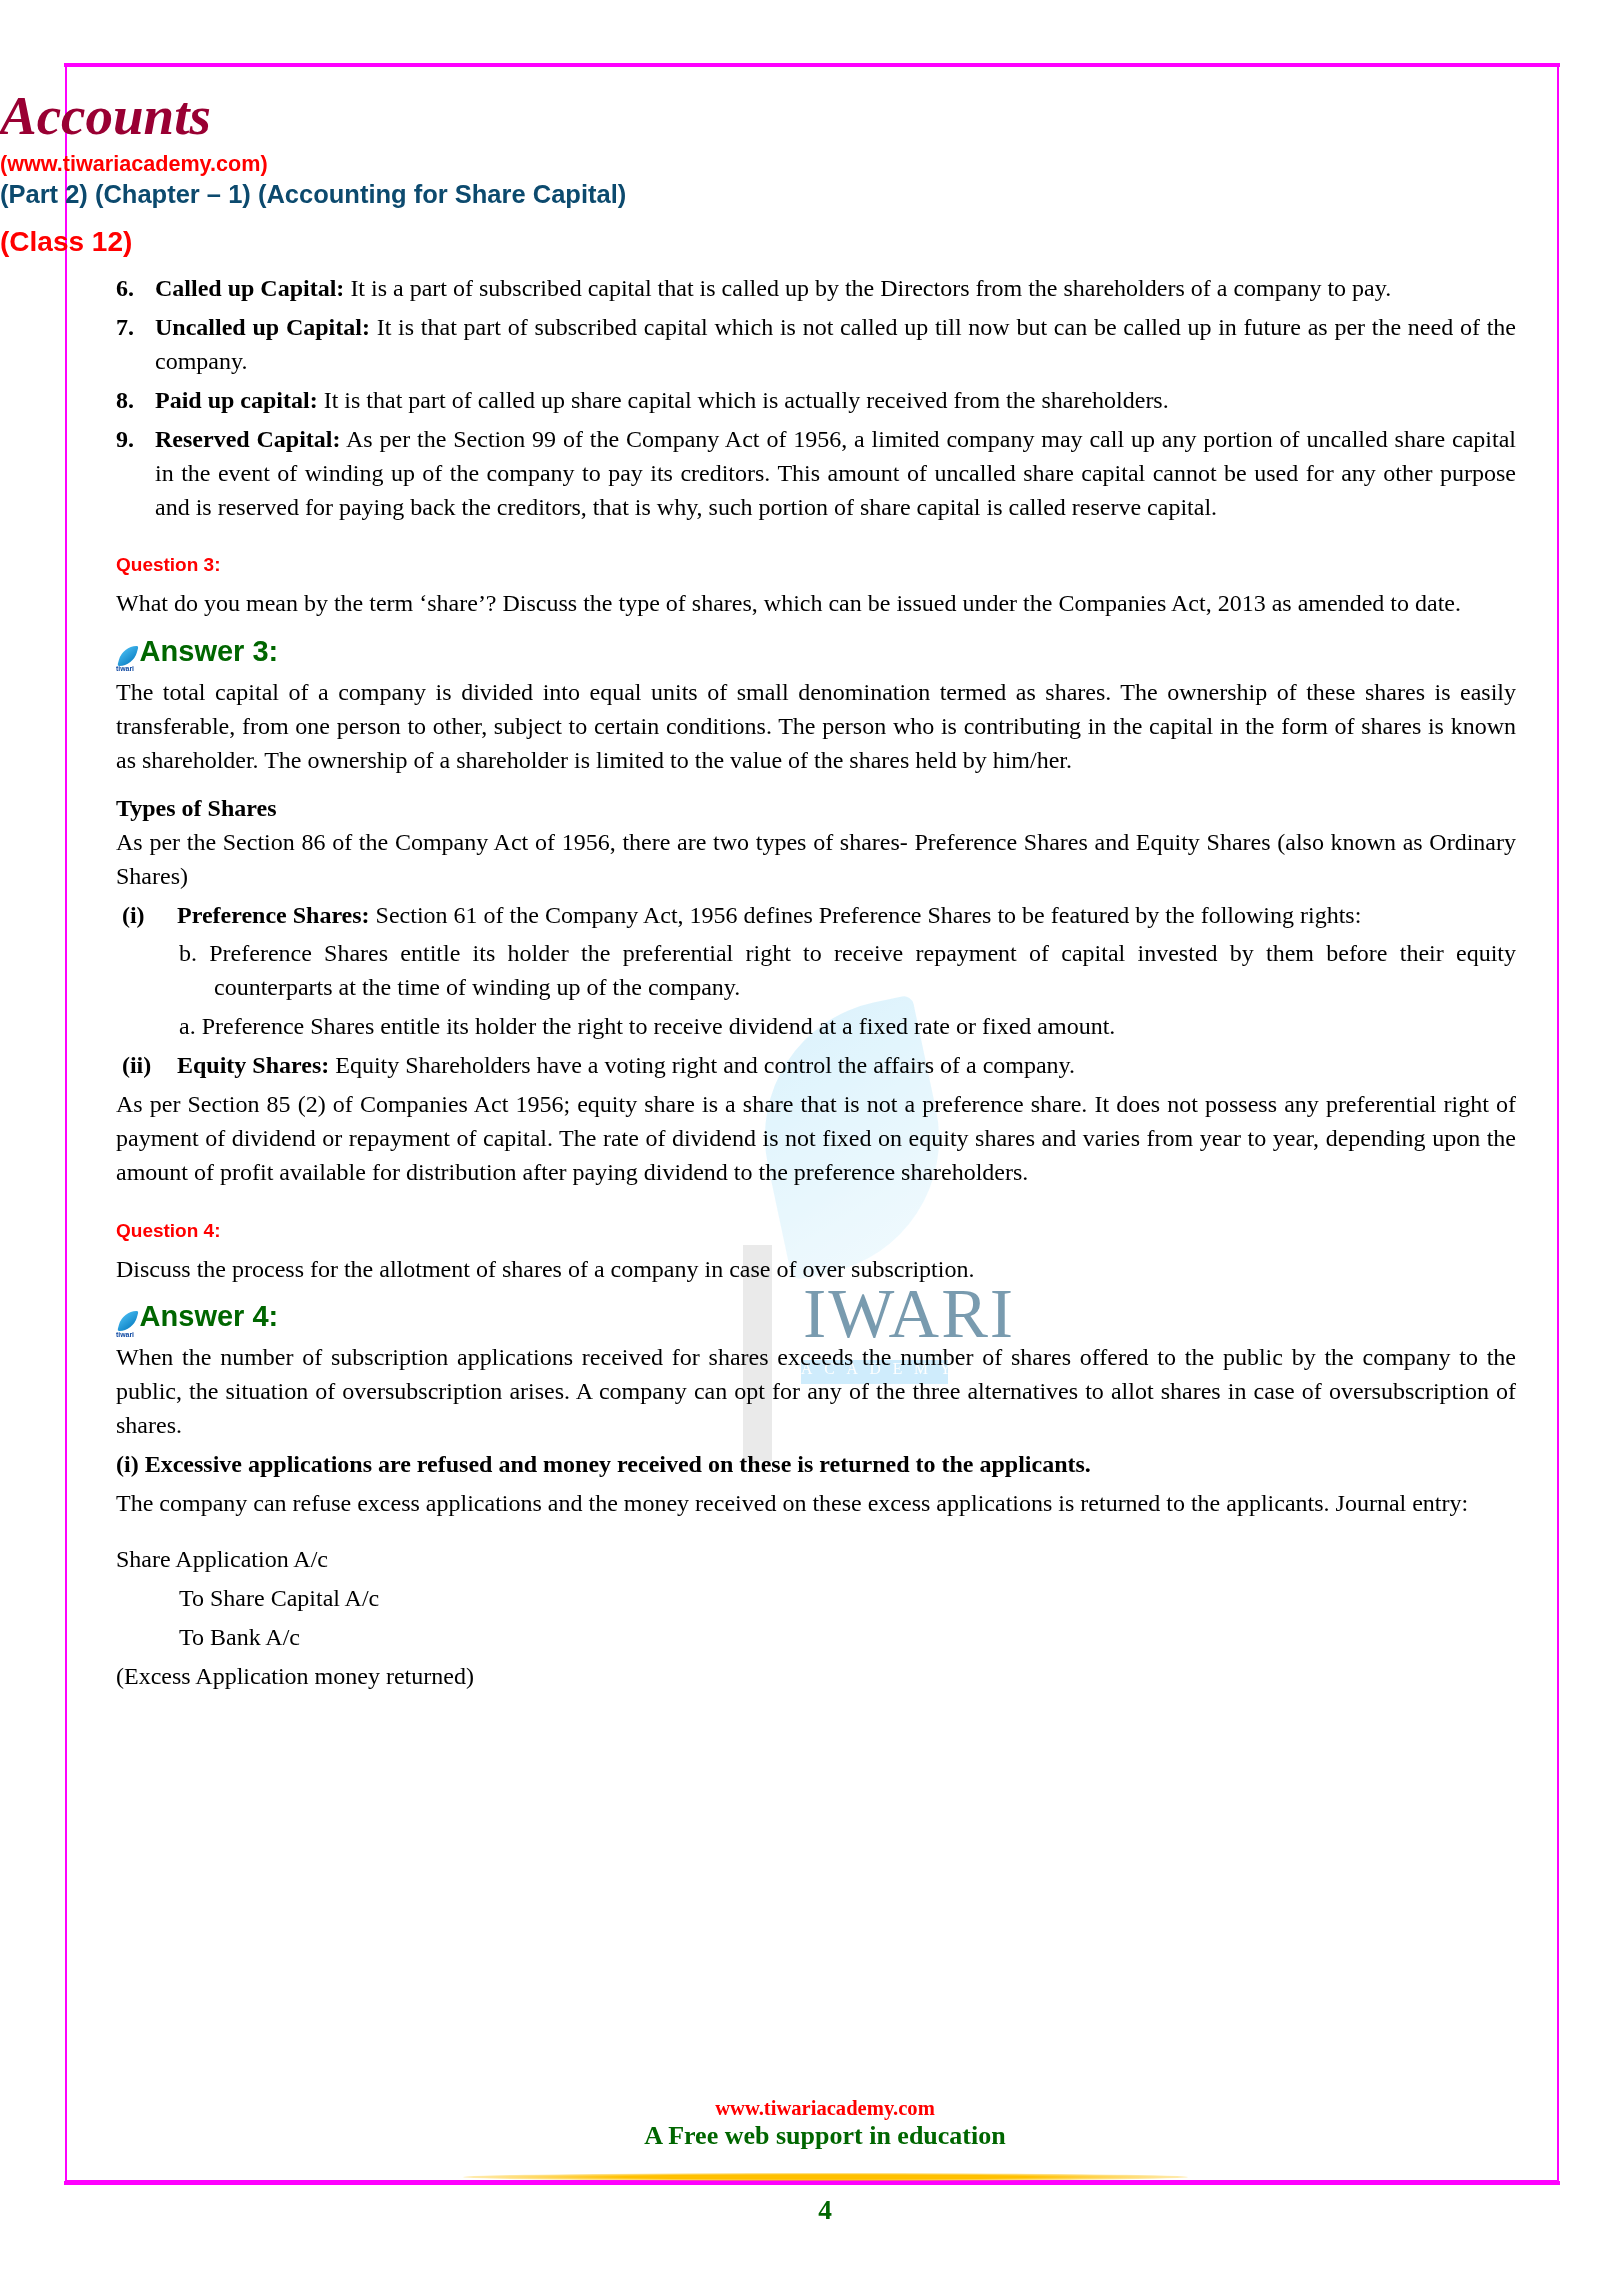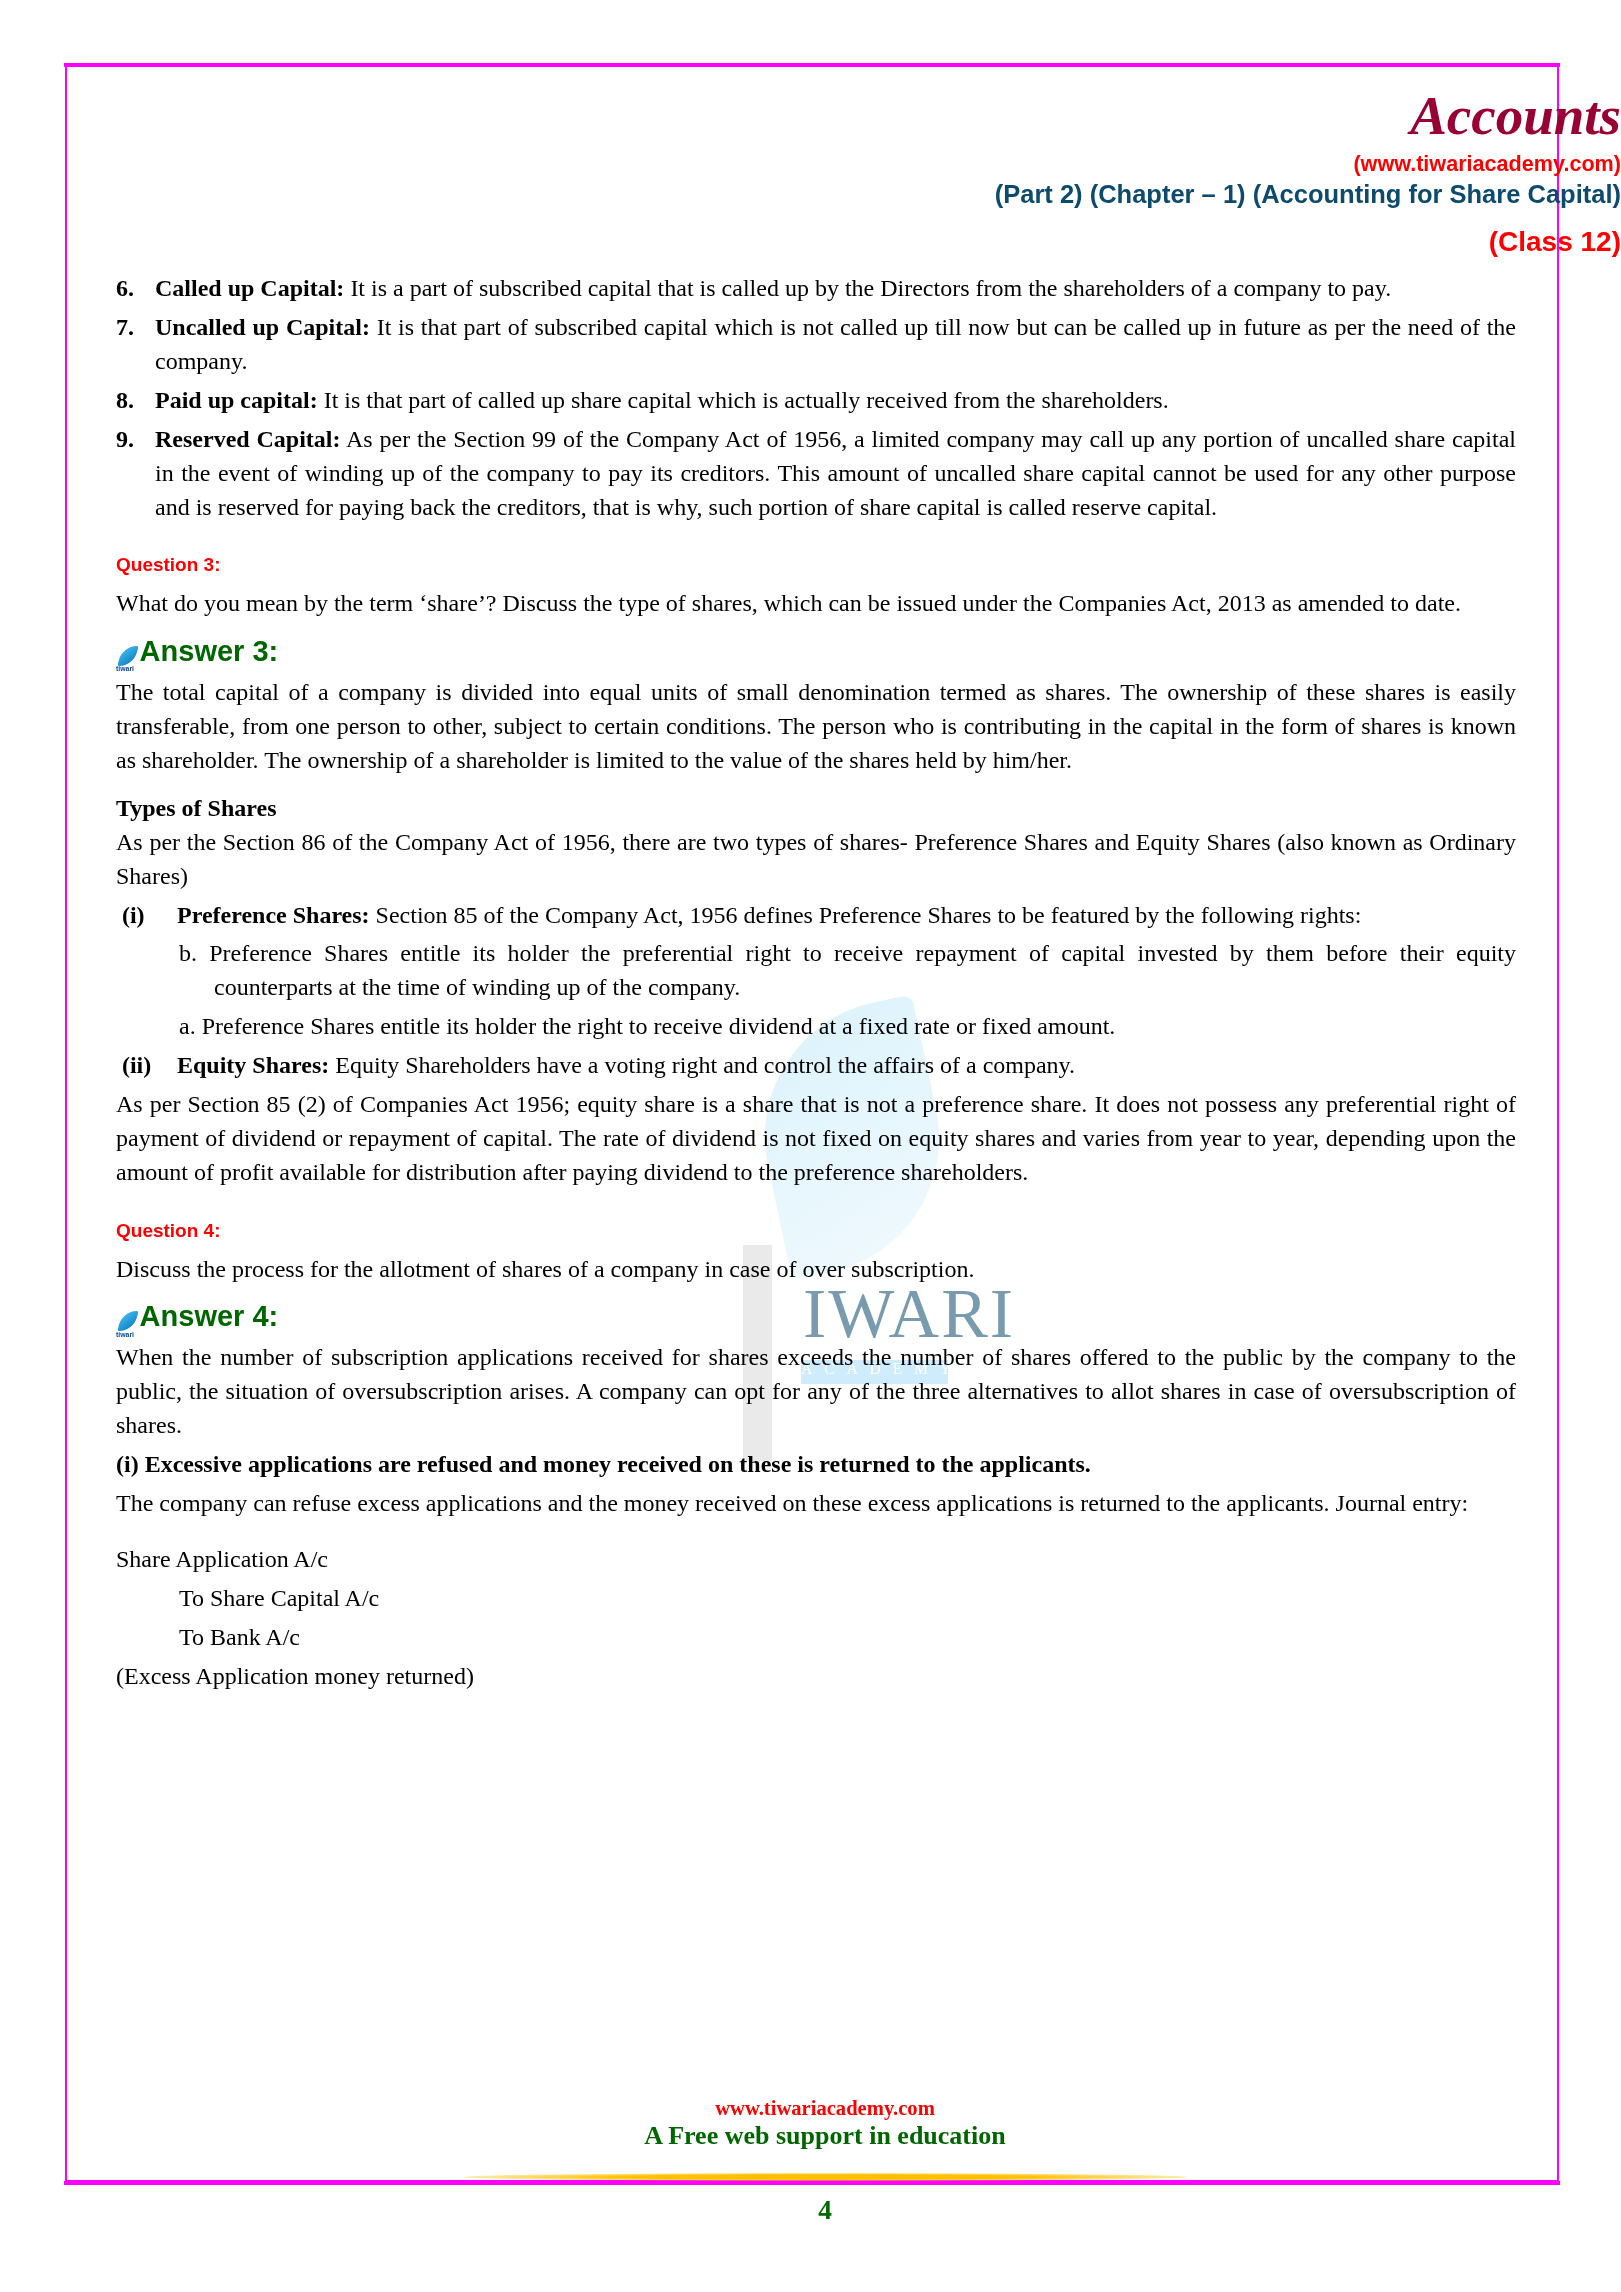--- a/index.html
+++ b/index.html
@@ -1,21 +1,21 @@
 <!DOCTYPE html>
 <html><head>
 <meta charset="utf-8">
 <style>
   html, body { margin: 0; padding: 0; background: #ffffff; }
   body { width: 1621px; height: 2293px; position: relative; overflow: hidden; font-family: "Liberation Serif", serif; color: #000; }
   .frame { position: absolute; left: 65px; top: 65px; width: 1494px; height: 2117px; border: 2.9px solid #ff00ff; box-sizing: border-box; }
   .frame::before { content: ""; position: absolute; left: -2.9px; right: -2.9px; top: -3.9px; height: 3.9px; background: #ff00ff; }
   .frame::after { content: ""; position: absolute; left: -2.9px; right: -2.9px; bottom: -4.9px; height: 3.9px; background: #ff00ff; }
 
-  .header { position: absolute; left: 0; right: 0; top: 84px; text-align: right; }
+  .header { position: absolute; left: 0; right: 0; top: 84px; text-align: left; }
   .title { font-family: "Liberation Serif", serif; font-style: italic; font-weight: bold; font-size: 55px; color: #990033; line-height: 63px; }
   .site { font-family: "Liberation Sans", sans-serif; font-weight: bold; font-size: 21.6px; color: #ff0000; line-height: 29px; margin-top: 2px; }
   .chapter { font-family: "Liberation Sans", sans-serif; font-weight: bold; font-size: 25.5px; color: #0c4a6e; line-height: 33px; }
   .class { font-family: "Liberation Sans", sans-serif; font-weight: bold; font-size: 28px; color: #ff0000; line-height: 33px; margin-top: 13.7px; }
 
   .content { position: absolute; left: 116px; width: 1400px; top: 271px; font-size: 24px; line-height: 34px; }
   .num-item { position: relative; padding-left: 39px; text-align: justify; margin-bottom: 4.9px; }
   .num-item .n { position: absolute; left: 0; top: 0; font-weight: bold; }
   b, .b { font-weight: bold; }
   .just { text-align: justify; }
@@ -91,21 +91,21 @@
       <span class="logo">
           <span class="leaf"></span>
           <span class="txt">tiwari</span>
         </span>
       <span>Answer 3:</span>
     </div>
     <div class="just">The total capital of a company is divided into equal units of small denomination termed as shares. The ownership of these shares is easily transferable, from one person to other, subject to certain conditions. The person who is contributing in the capital in the form of shares is known as shareholder. The ownership of a shareholder is limited to the value of the shares held by him/her.</div>
     <div class="sub-h">Types of Shares</div>
     <div class="just">As per the Section 86 of the Company Act of 1956, there are two types of shares- Preference Shares and Equity Shares (also known as Ordinary Shares)</div>
     <div class="roman para-gap">
-      <span class="r">(i)</span><b>Preference Shares:</b><span> Section 85 of the Company Act, 1956 defines Preference Shares to be featured by the following rights:</span>
+      <span class="r">(i)</span><b>Preference Shares:</b><span> Section 61 of the Company Act, 1956 defines Preference Shares to be featured by the following rights:</span>
     </div>
     <div class="alpha para-gap">b. Preference Shares entitle its holder the preferential right to receive repayment of capital invested by them before their equity counterparts at the time of winding up of the company.</div>
     <div class="alpha para-gap">a. Preference Shares entitle its holder the right to receive dividend at a fixed rate or fixed amount.</div>
     <div class="roman para-gap">
       <span class="r">(ii)</span><b>Equity Shares:</b><span> Equity Shareholders have a voting right and control the affairs of a company.</span>
     </div>
     <div class="just para-gap">As per Section 85 (2) of Companies Act 1956; equity share is a share that is not a preference share. It does not possess any preferential right of payment of dividend or repayment of capital. The rate of dividend is not fixed on equity shares and varies from year to year, depending upon the amount of profit available for distribution after paying dividend to the preference shareholders.</div>
   </section>
 
   <section>

